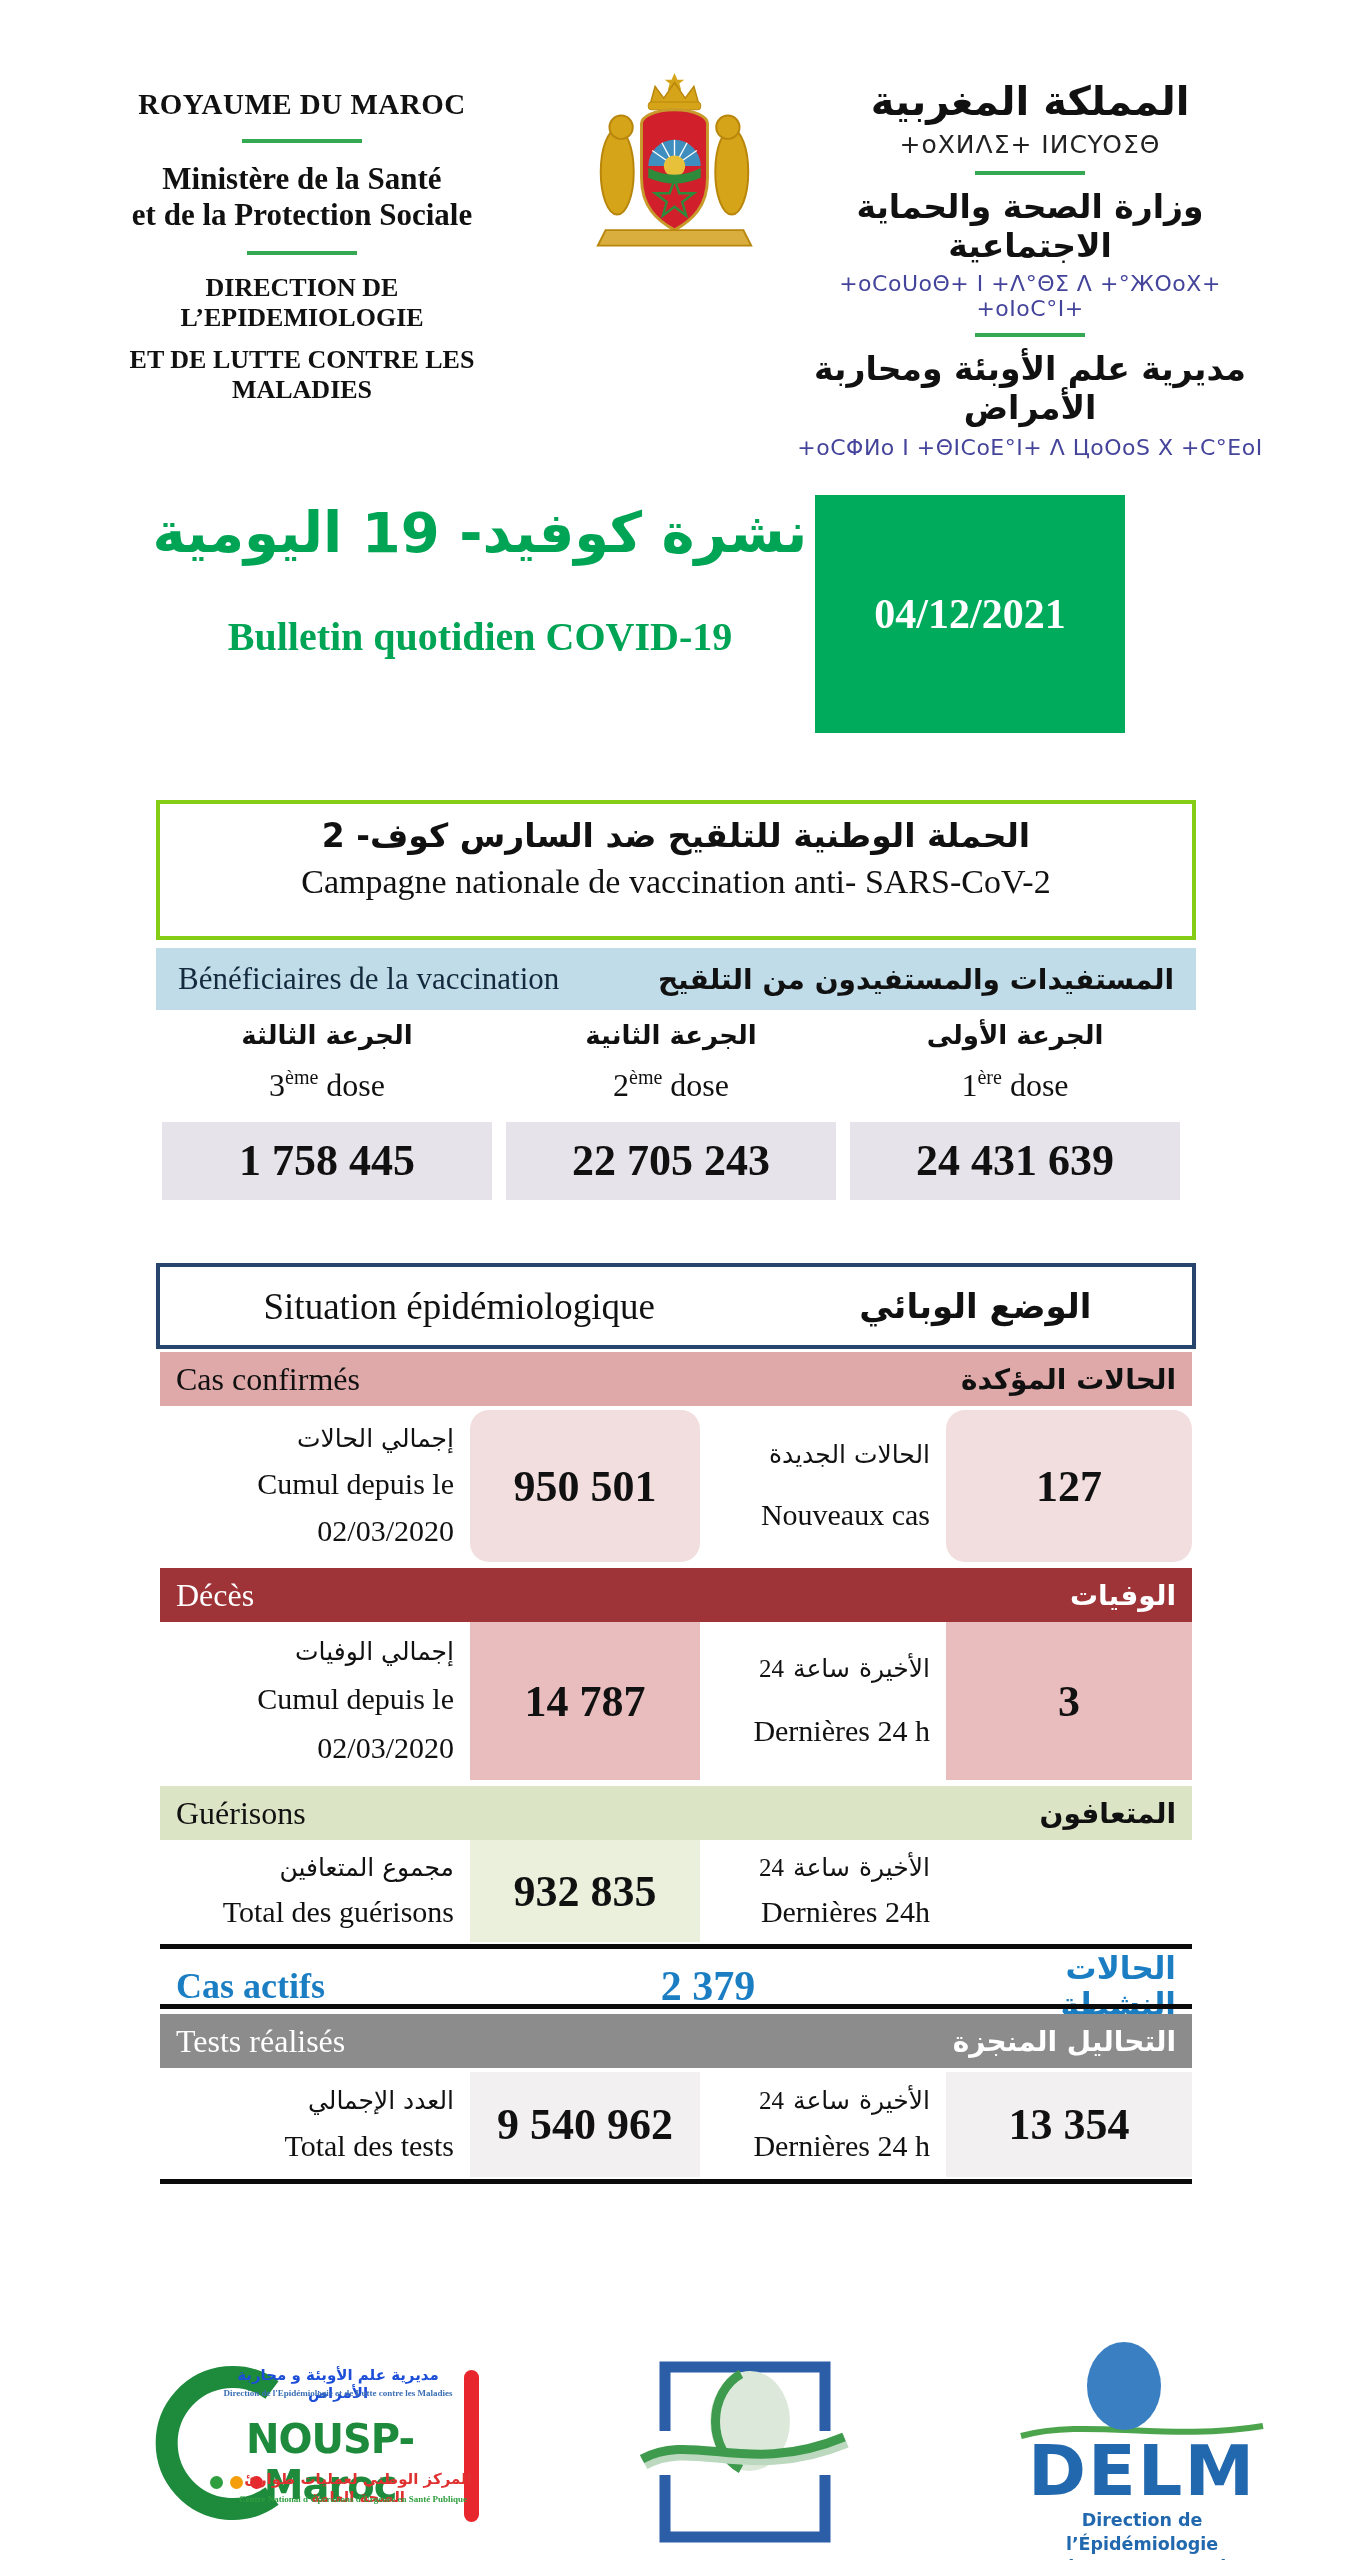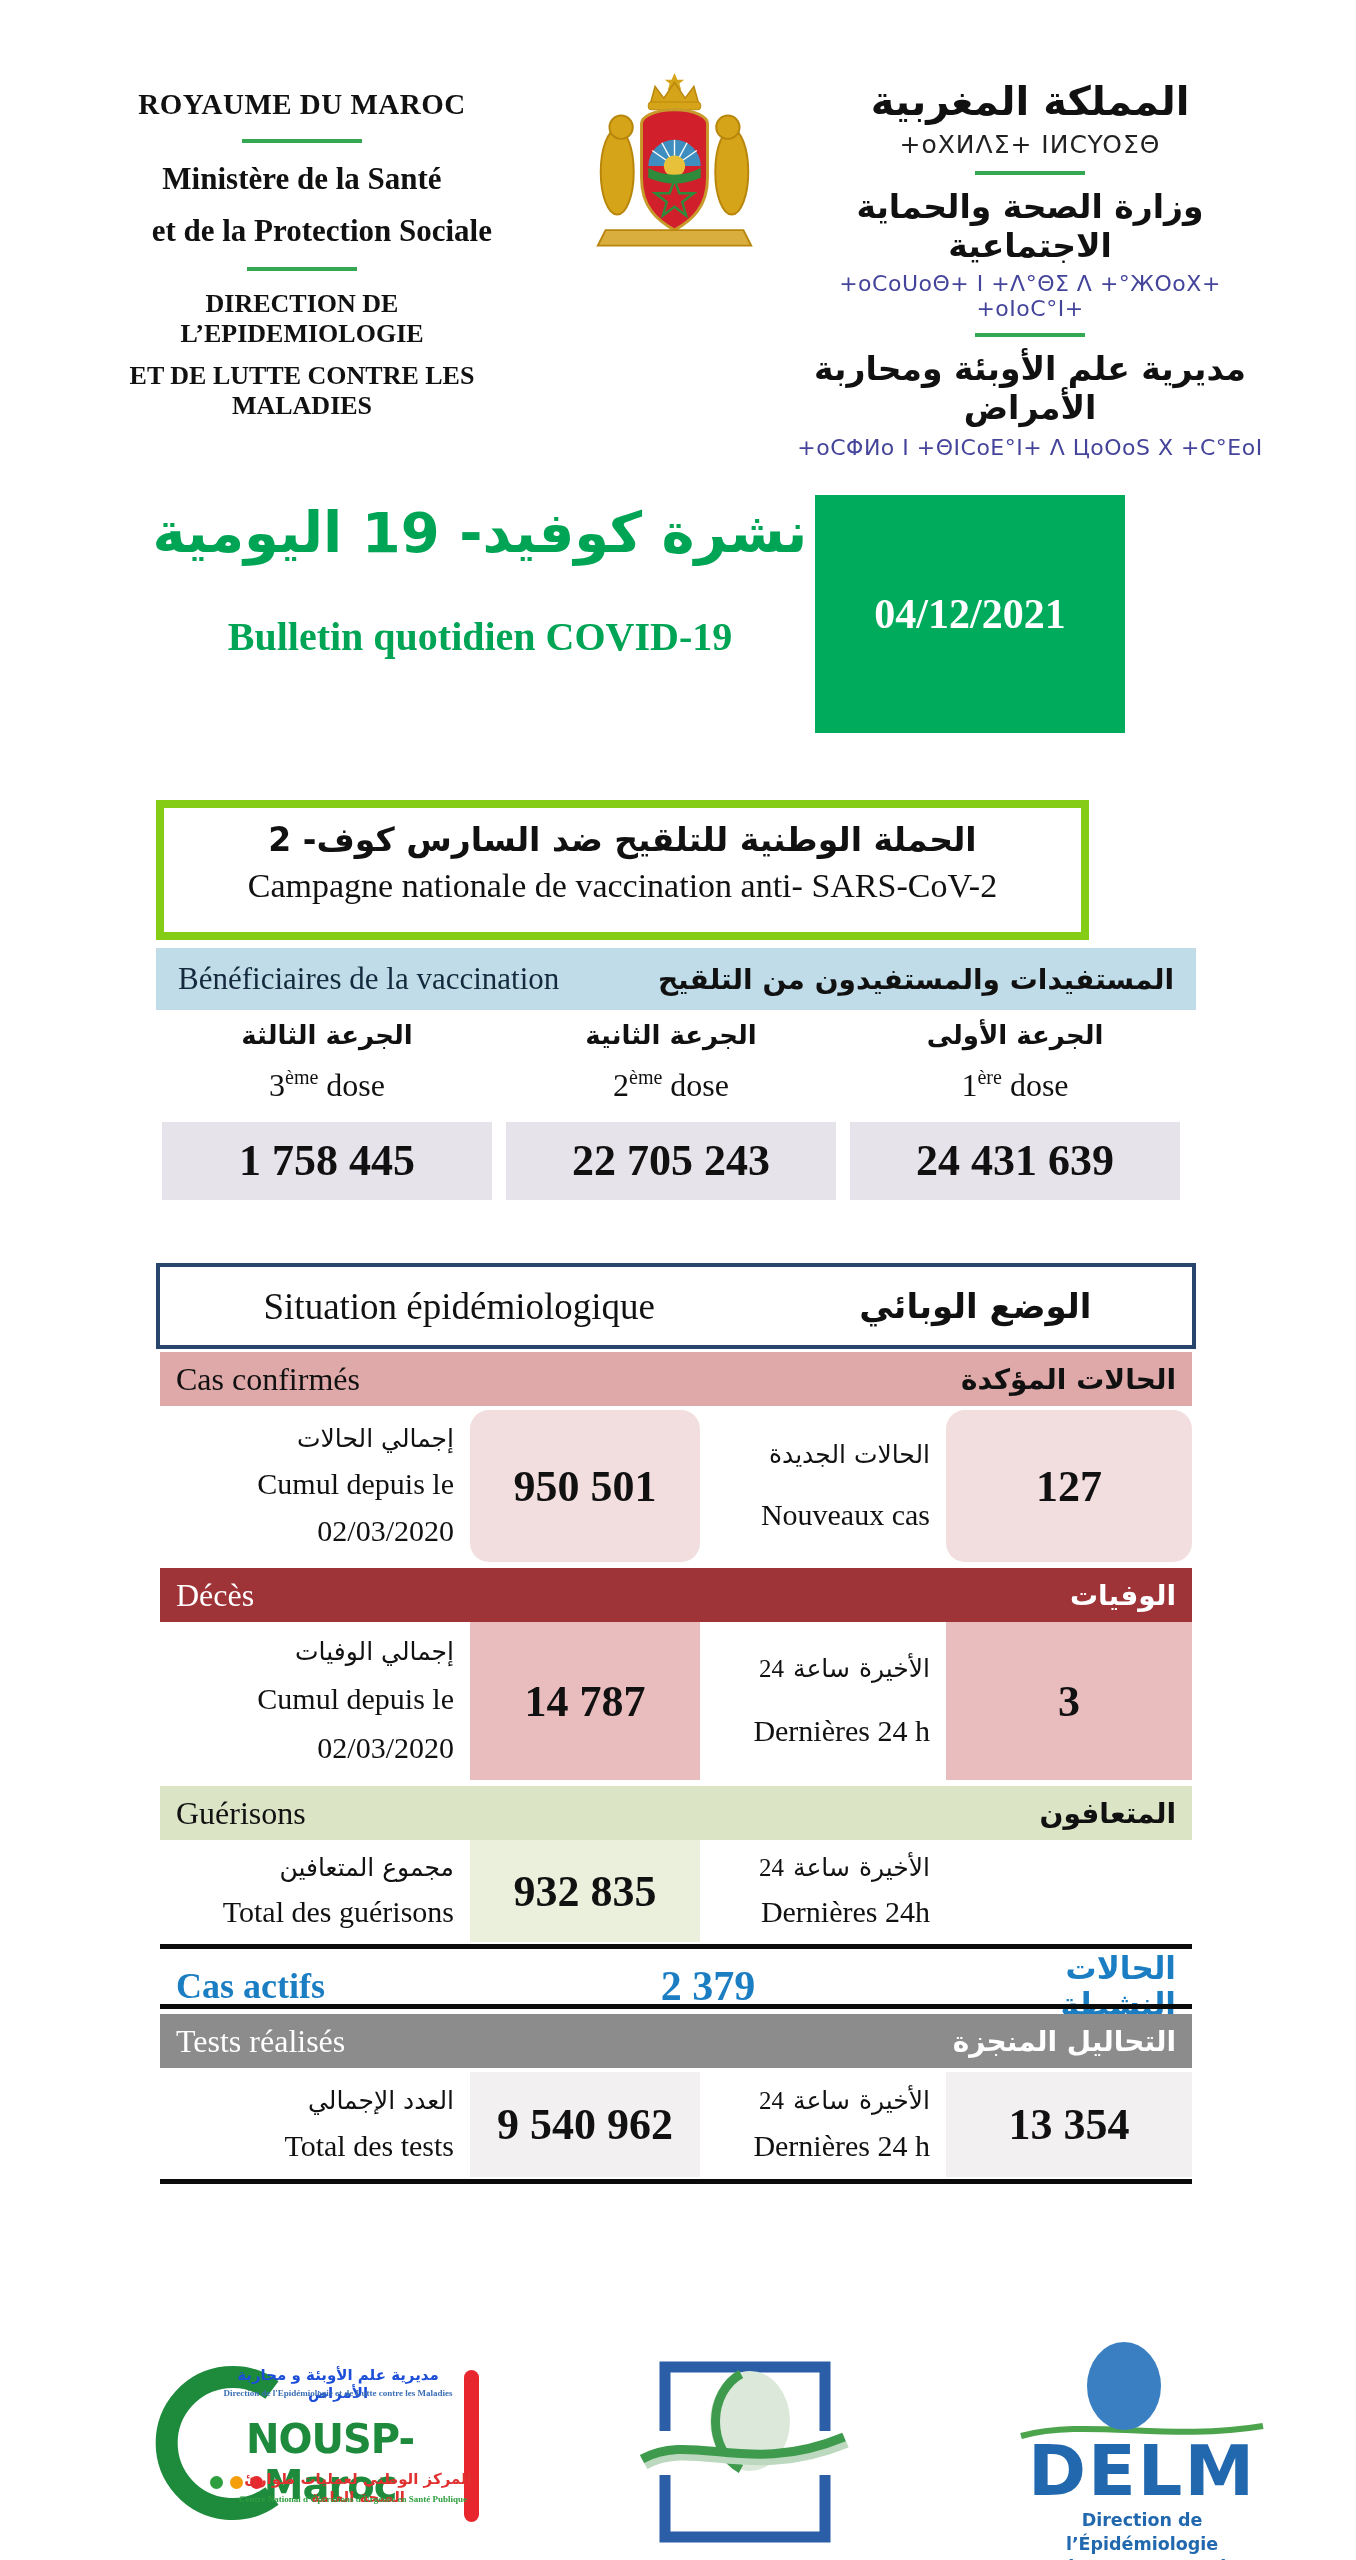--- a/index.html
+++ b/index.html
@@ -10,21 +10,21 @@
   .tif{font-family:"DejaVu Sans","Liberation Sans",sans-serif;}
 
   
   .hdr-left{left:112px;top:88px;width:380px;text-align:center;}
   .hdr-left .l1{font-size:29px;font-weight:bold;letter-spacing:.5px;}
   .hdr-left .l2,.hdr-left .l3{font-size:31px;font-weight:bold;}
   .hdr-left .l4,.hdr-left .l5{font-size:26px;font-weight:bold;}
   .gline{height:4px;background:#35A853;width:120px;margin:18px auto;}
   .gline.sm{width:110px;}
   .hdr-left .l1{margin-bottom:6px;}
-  .hdr-left .l3{margin-top:16px;text-align:right;}
+  .hdr-left .l3{margin-top:0;}
   .hdr-left .l4{margin-top:2px;}
   .hdr-left .l5{margin-top:12px;}
 
   .emblem{left:592px;top:68px;width:165px;height:200px;}
 
   .hdr-right{left:790px;top:78px;width:480px;text-align:center;}
   .hdr-right .a1{font-size:40px;font-weight:bold;}
   .hdr-right .t1{font-size:25px;color:#222;margin-top:6px;letter-spacing:1px;}
   .hdr-right .a2{font-size:33px;font-weight:bold;margin-top:4px;}
   .hdr-right .t2{font-size:22px;color:#44449B;margin-top:6px;letter-spacing:.5px;}
@@ -34,21 +34,21 @@
 
   
   .title-block{left:150px;top:500px;width:660px;text-align:center;}
   .title-ar{font-size:56px;font-weight:bold;color:#00A455;}
   .title-fr{font-size:40px;font-weight:bold;color:#00A455;margin-top:48px;}
   .date-box{left:815px;top:495px;width:310px;height:238px;background:#00AB5C;
             display:flex;align-items:center;justify-content:center;}
   .date-box span{color:#fff;font-size:42px;font-weight:bold;font-family:"Liberation Serif",serif;}
 
   
-  .vax-box{left:156px;top:800px;width:933px;height:140px;border:8px solid #84cc16;
+  .vax-box{left:156px;top:800px;width:1040px;height:140px;border:4px solid #84cc16;
            box-sizing:border-box;text-align:center;background:#fff;}
   .vax-ar{font-size:33px;font-weight:bold;margin-top:12px;}
   .vax-fr{font-size:34px;margin-top:8px;}
   .benef-band{left:156px;top:948px;width:1040px;height:62px;background:#BFDCE8;
               display:flex;align-items:center;justify-content:space-between;
               padding:0 22px;box-sizing:border-box;}
   .benef-fr{font-size:31px;color:#14293E;}
   .benef-ar{font-size:28px;font-weight:bold;color:#111;}
 
   .doses{left:162px;top:1020px;width:1018px;display:grid;

